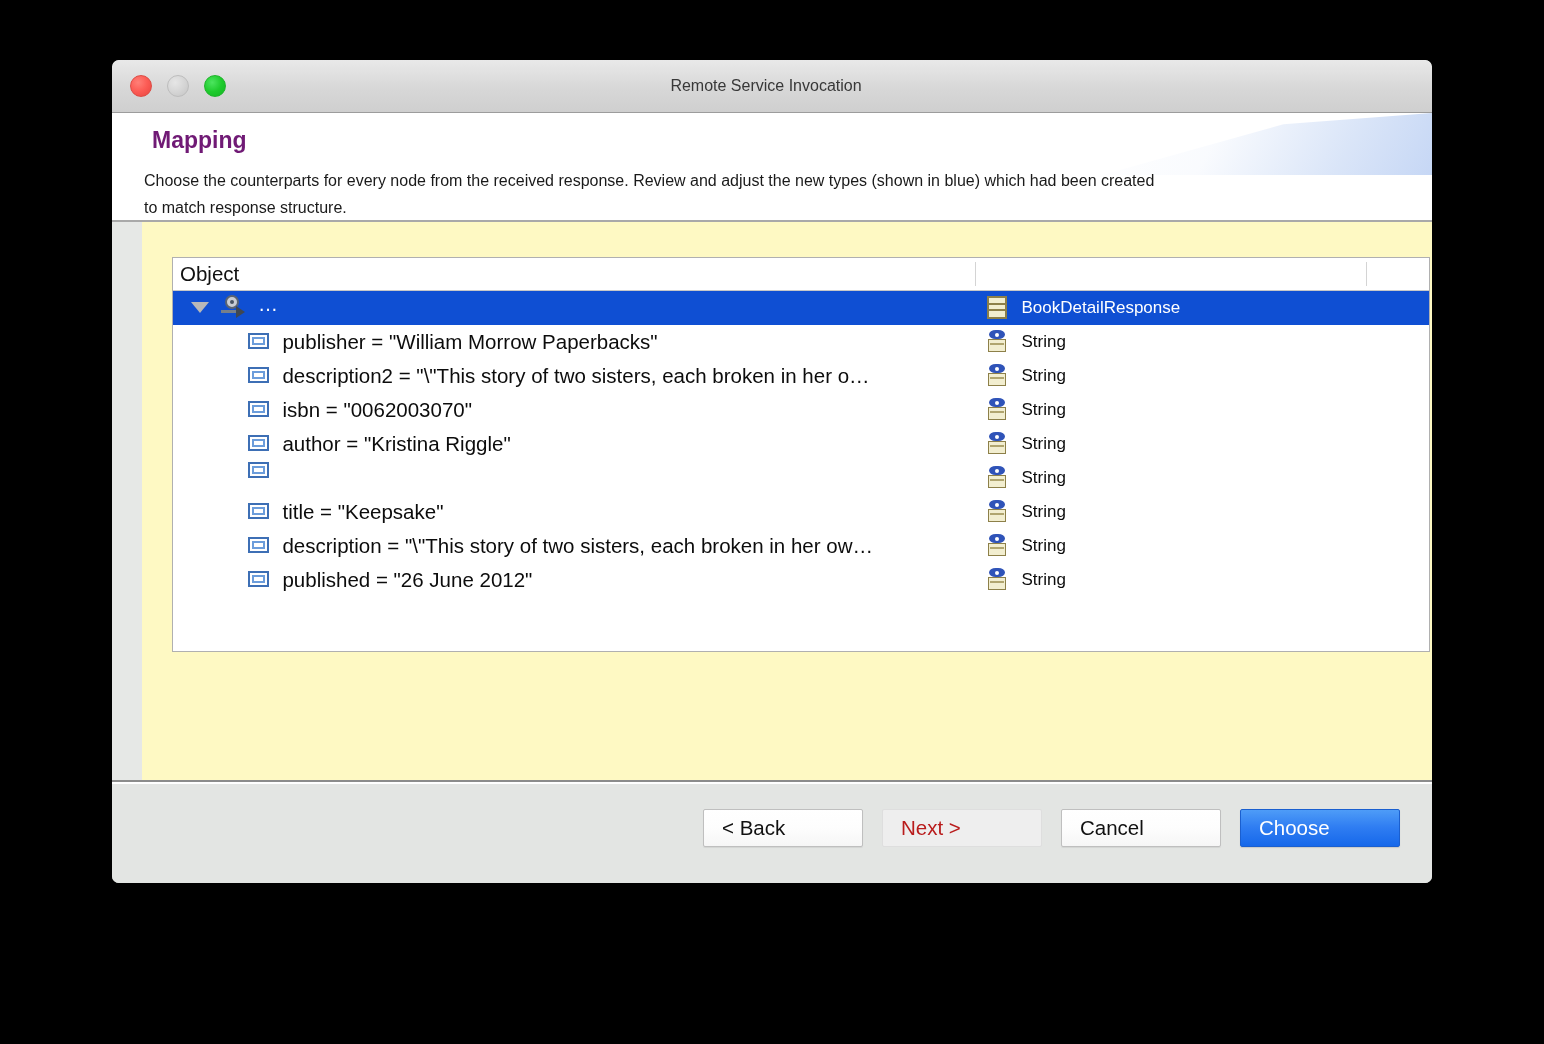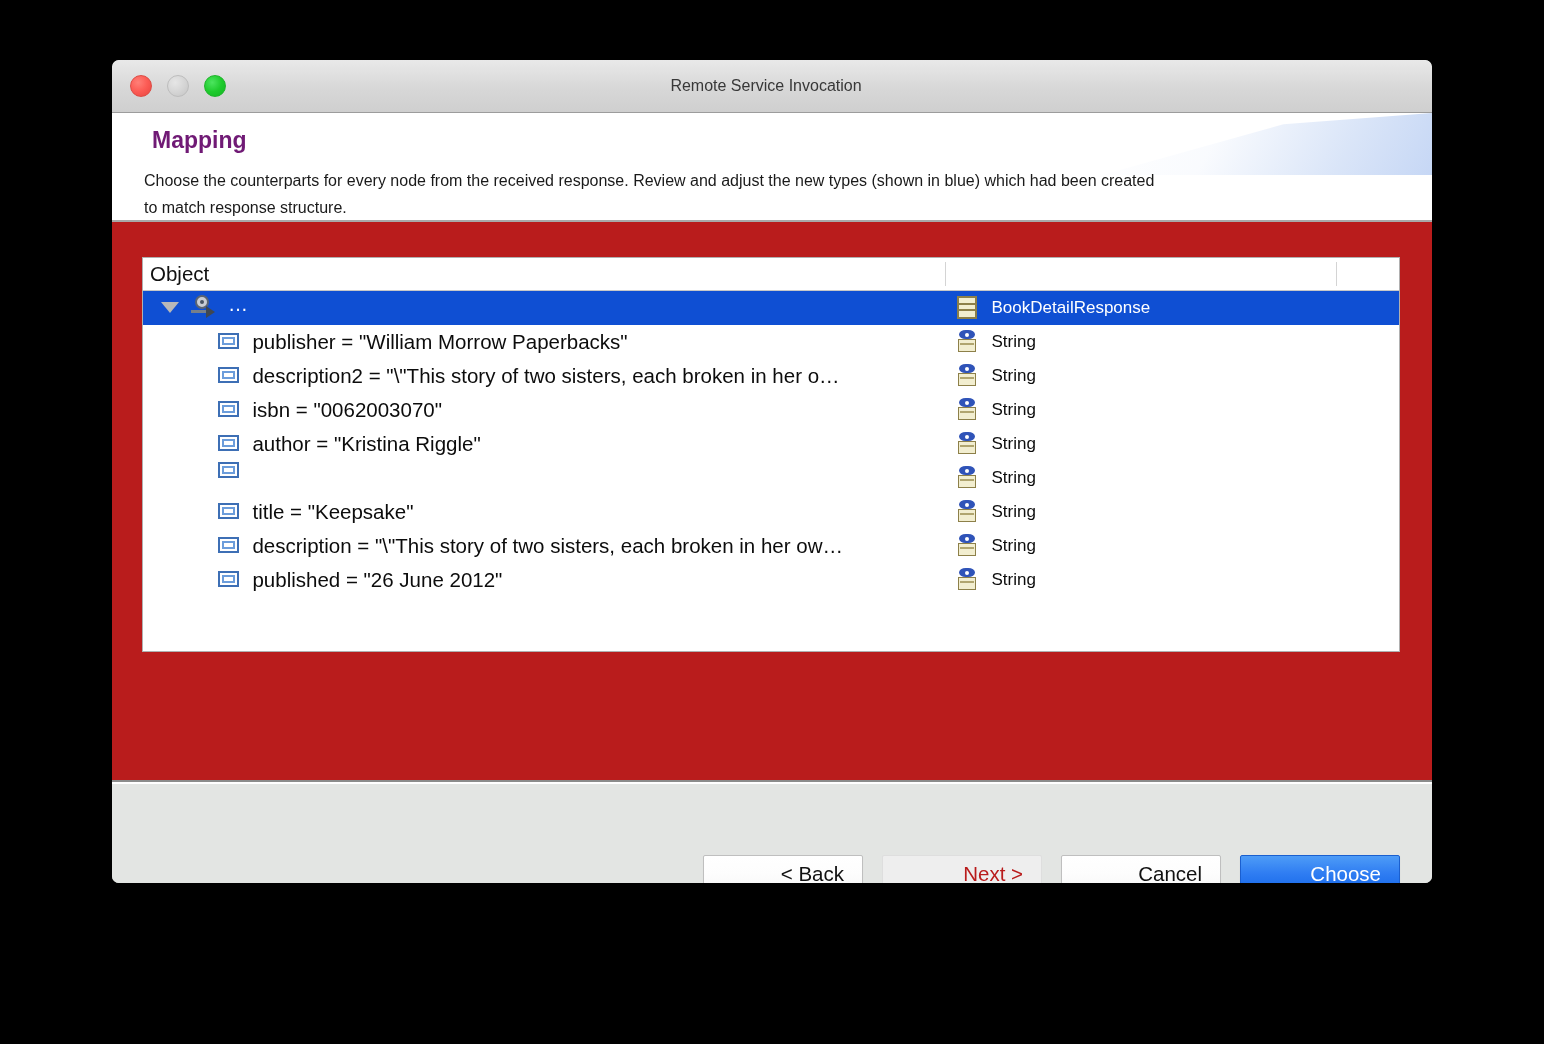--- a/index.html
+++ b/index.html
@@ -94,21 +94,22 @@
     width: 1020px;
     font-size: 16px;
     line-height: 27px;
     color: #1a1a1a;
   }
 
   
   #content {
     position: relative;
     height: 558px;
-    background: #b91c1c;
+    background: #fef9c3;
+    margin-left: 30px;
   }
 
   
   #table {
     position: absolute;
     left: 30px;
     top: 35px;
     width: 1258px;
     height: 395px;
     background: #ffffff;
@@ -359,25 +360,24 @@
     gap: 19px;
   }
   .btn {
     height: 38px;
     min-width: 160px;
     padding: 0 18px;
     border-radius: 2px;
     font-size: 20.5px;
     font-family: "Liberation Sans", sans-serif;
     line-height: 36px;
-    text-align: right;
+    text-align: left;
     box-sizing: border-box;
     cursor: default;
     user-select: none;
-    margin-top: 46px;
   }
   .btn.normal {
     background: linear-gradient(to bottom, #ffffff 0%, #fdfdfd 50%, #f6f6f6 100%);
     border: 1px solid #bfbfbf;
     color: #111111;
     box-shadow: 0 1px 1px rgba(0,0,0,0.07);
   }
   .btn.disabled {
     background: #eeeeee;
     border: 1px solid #dedede;

